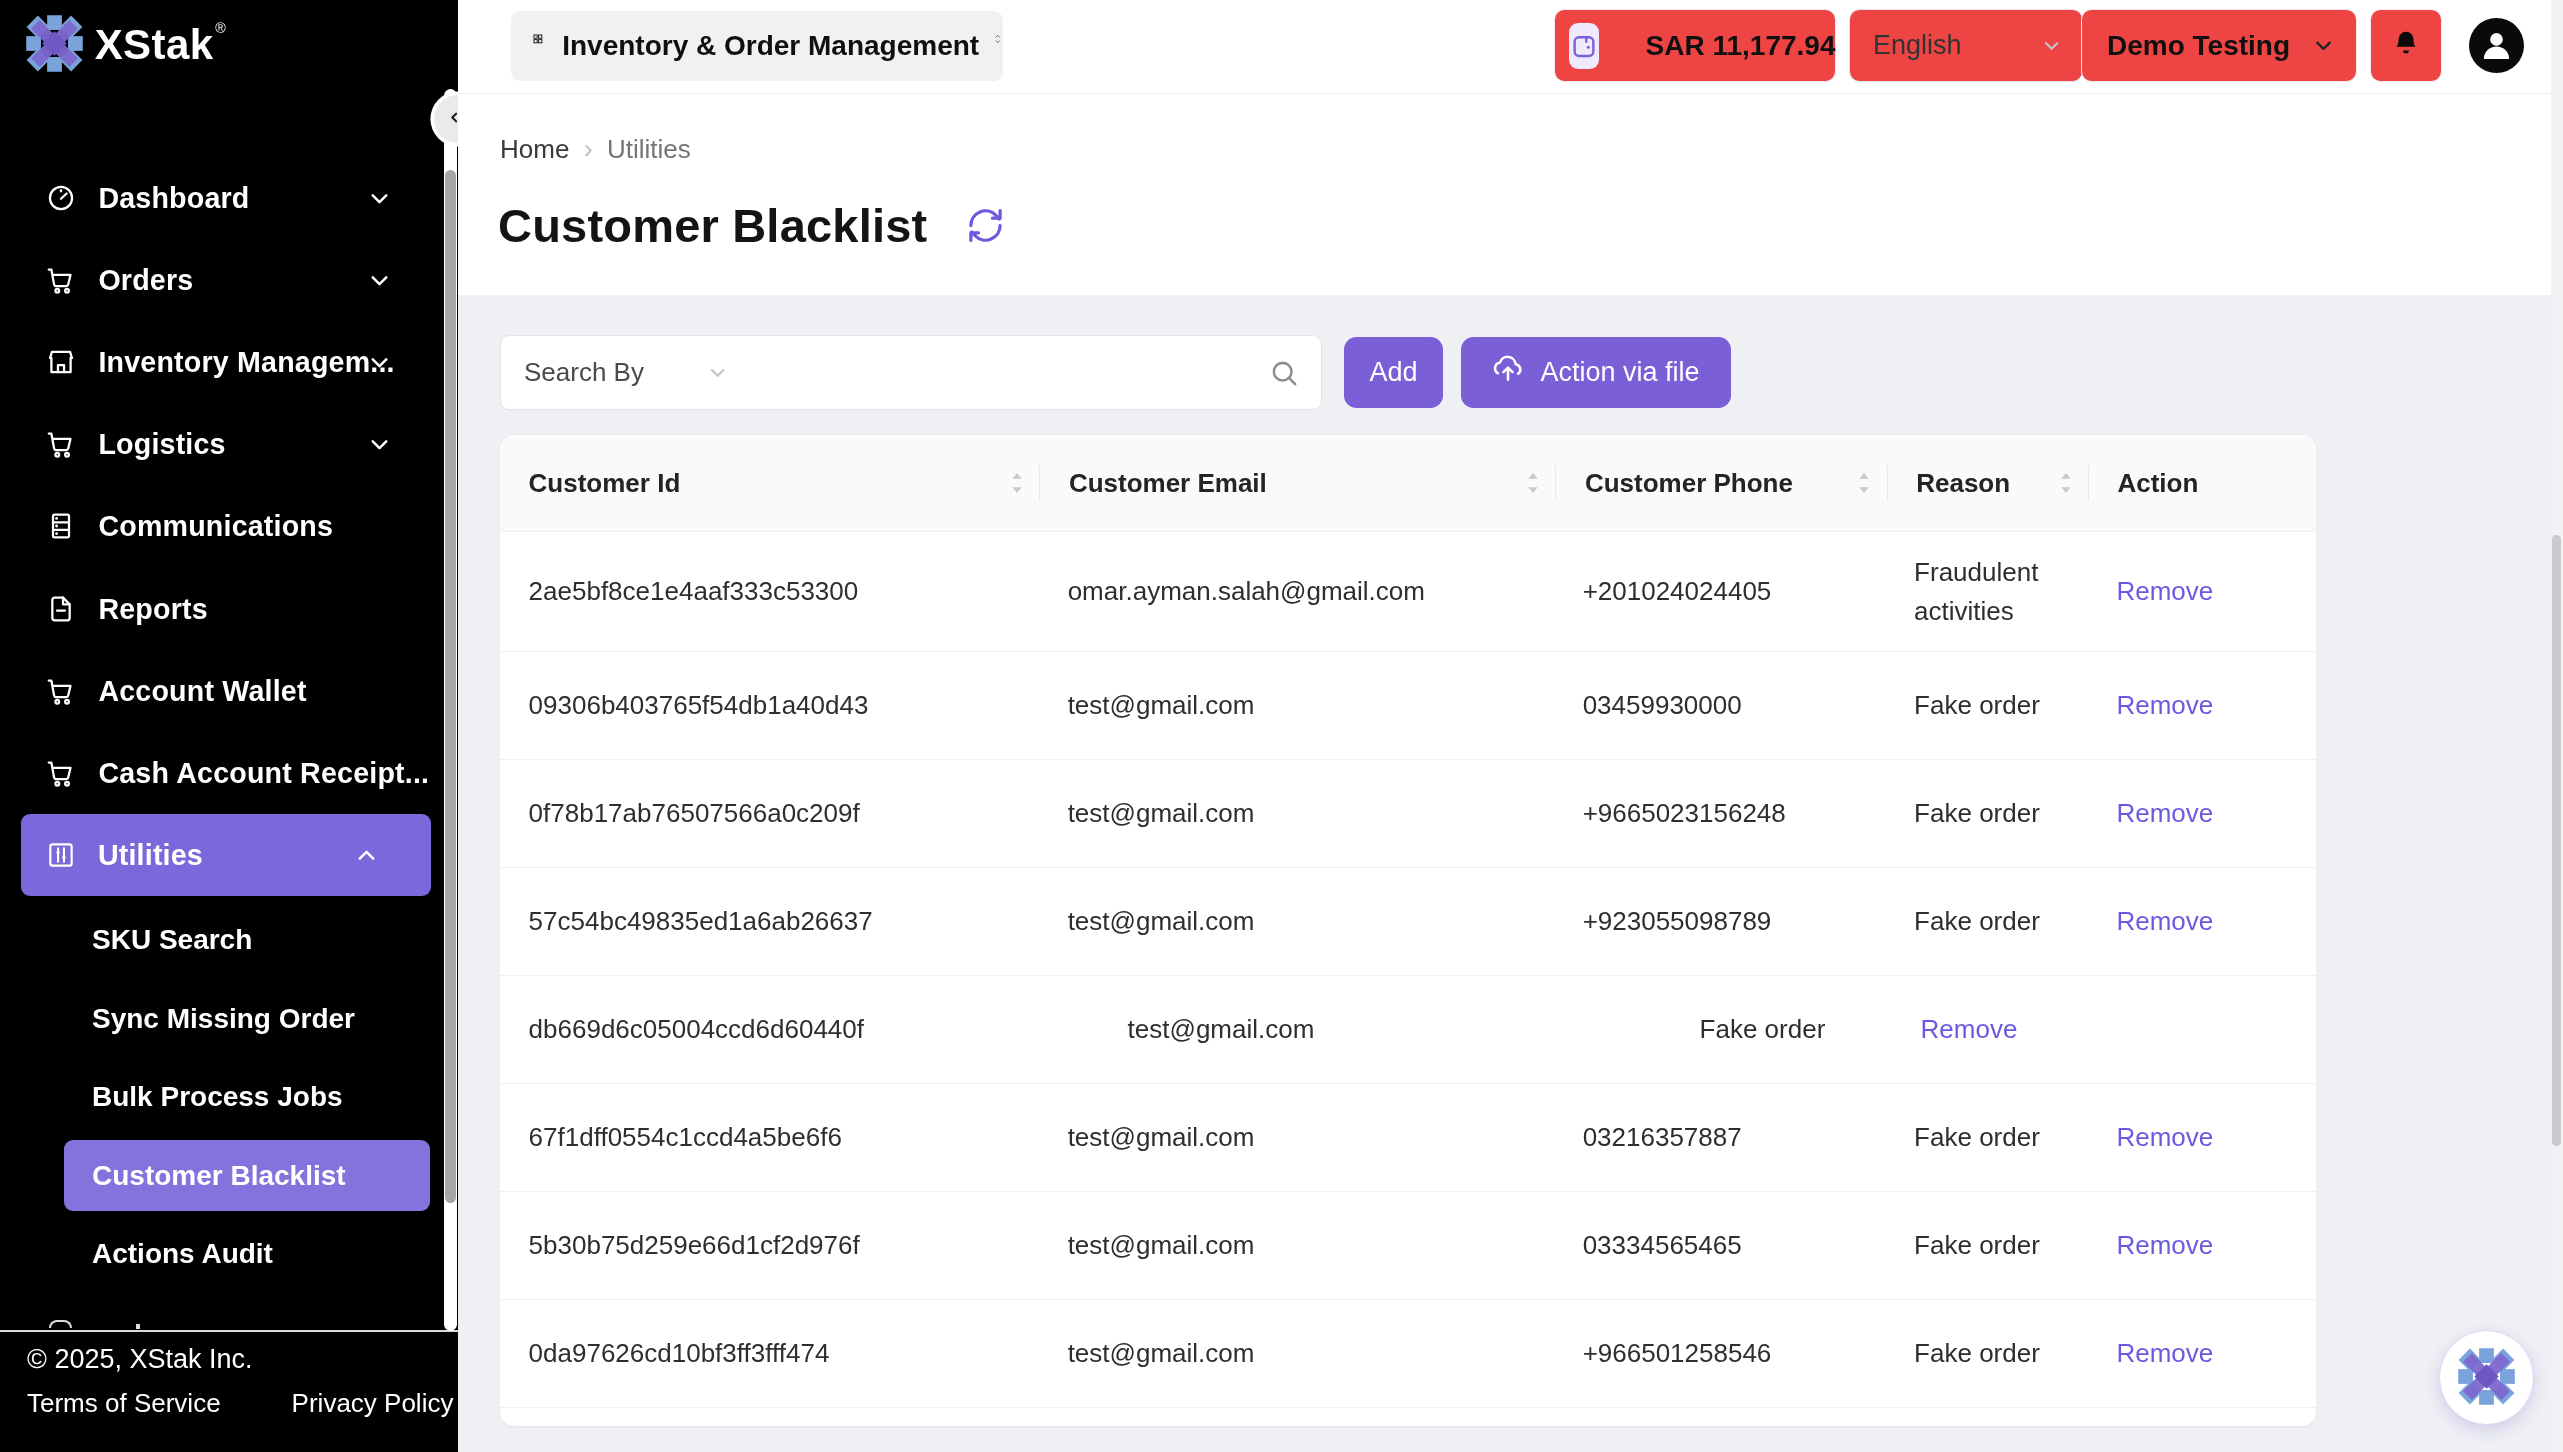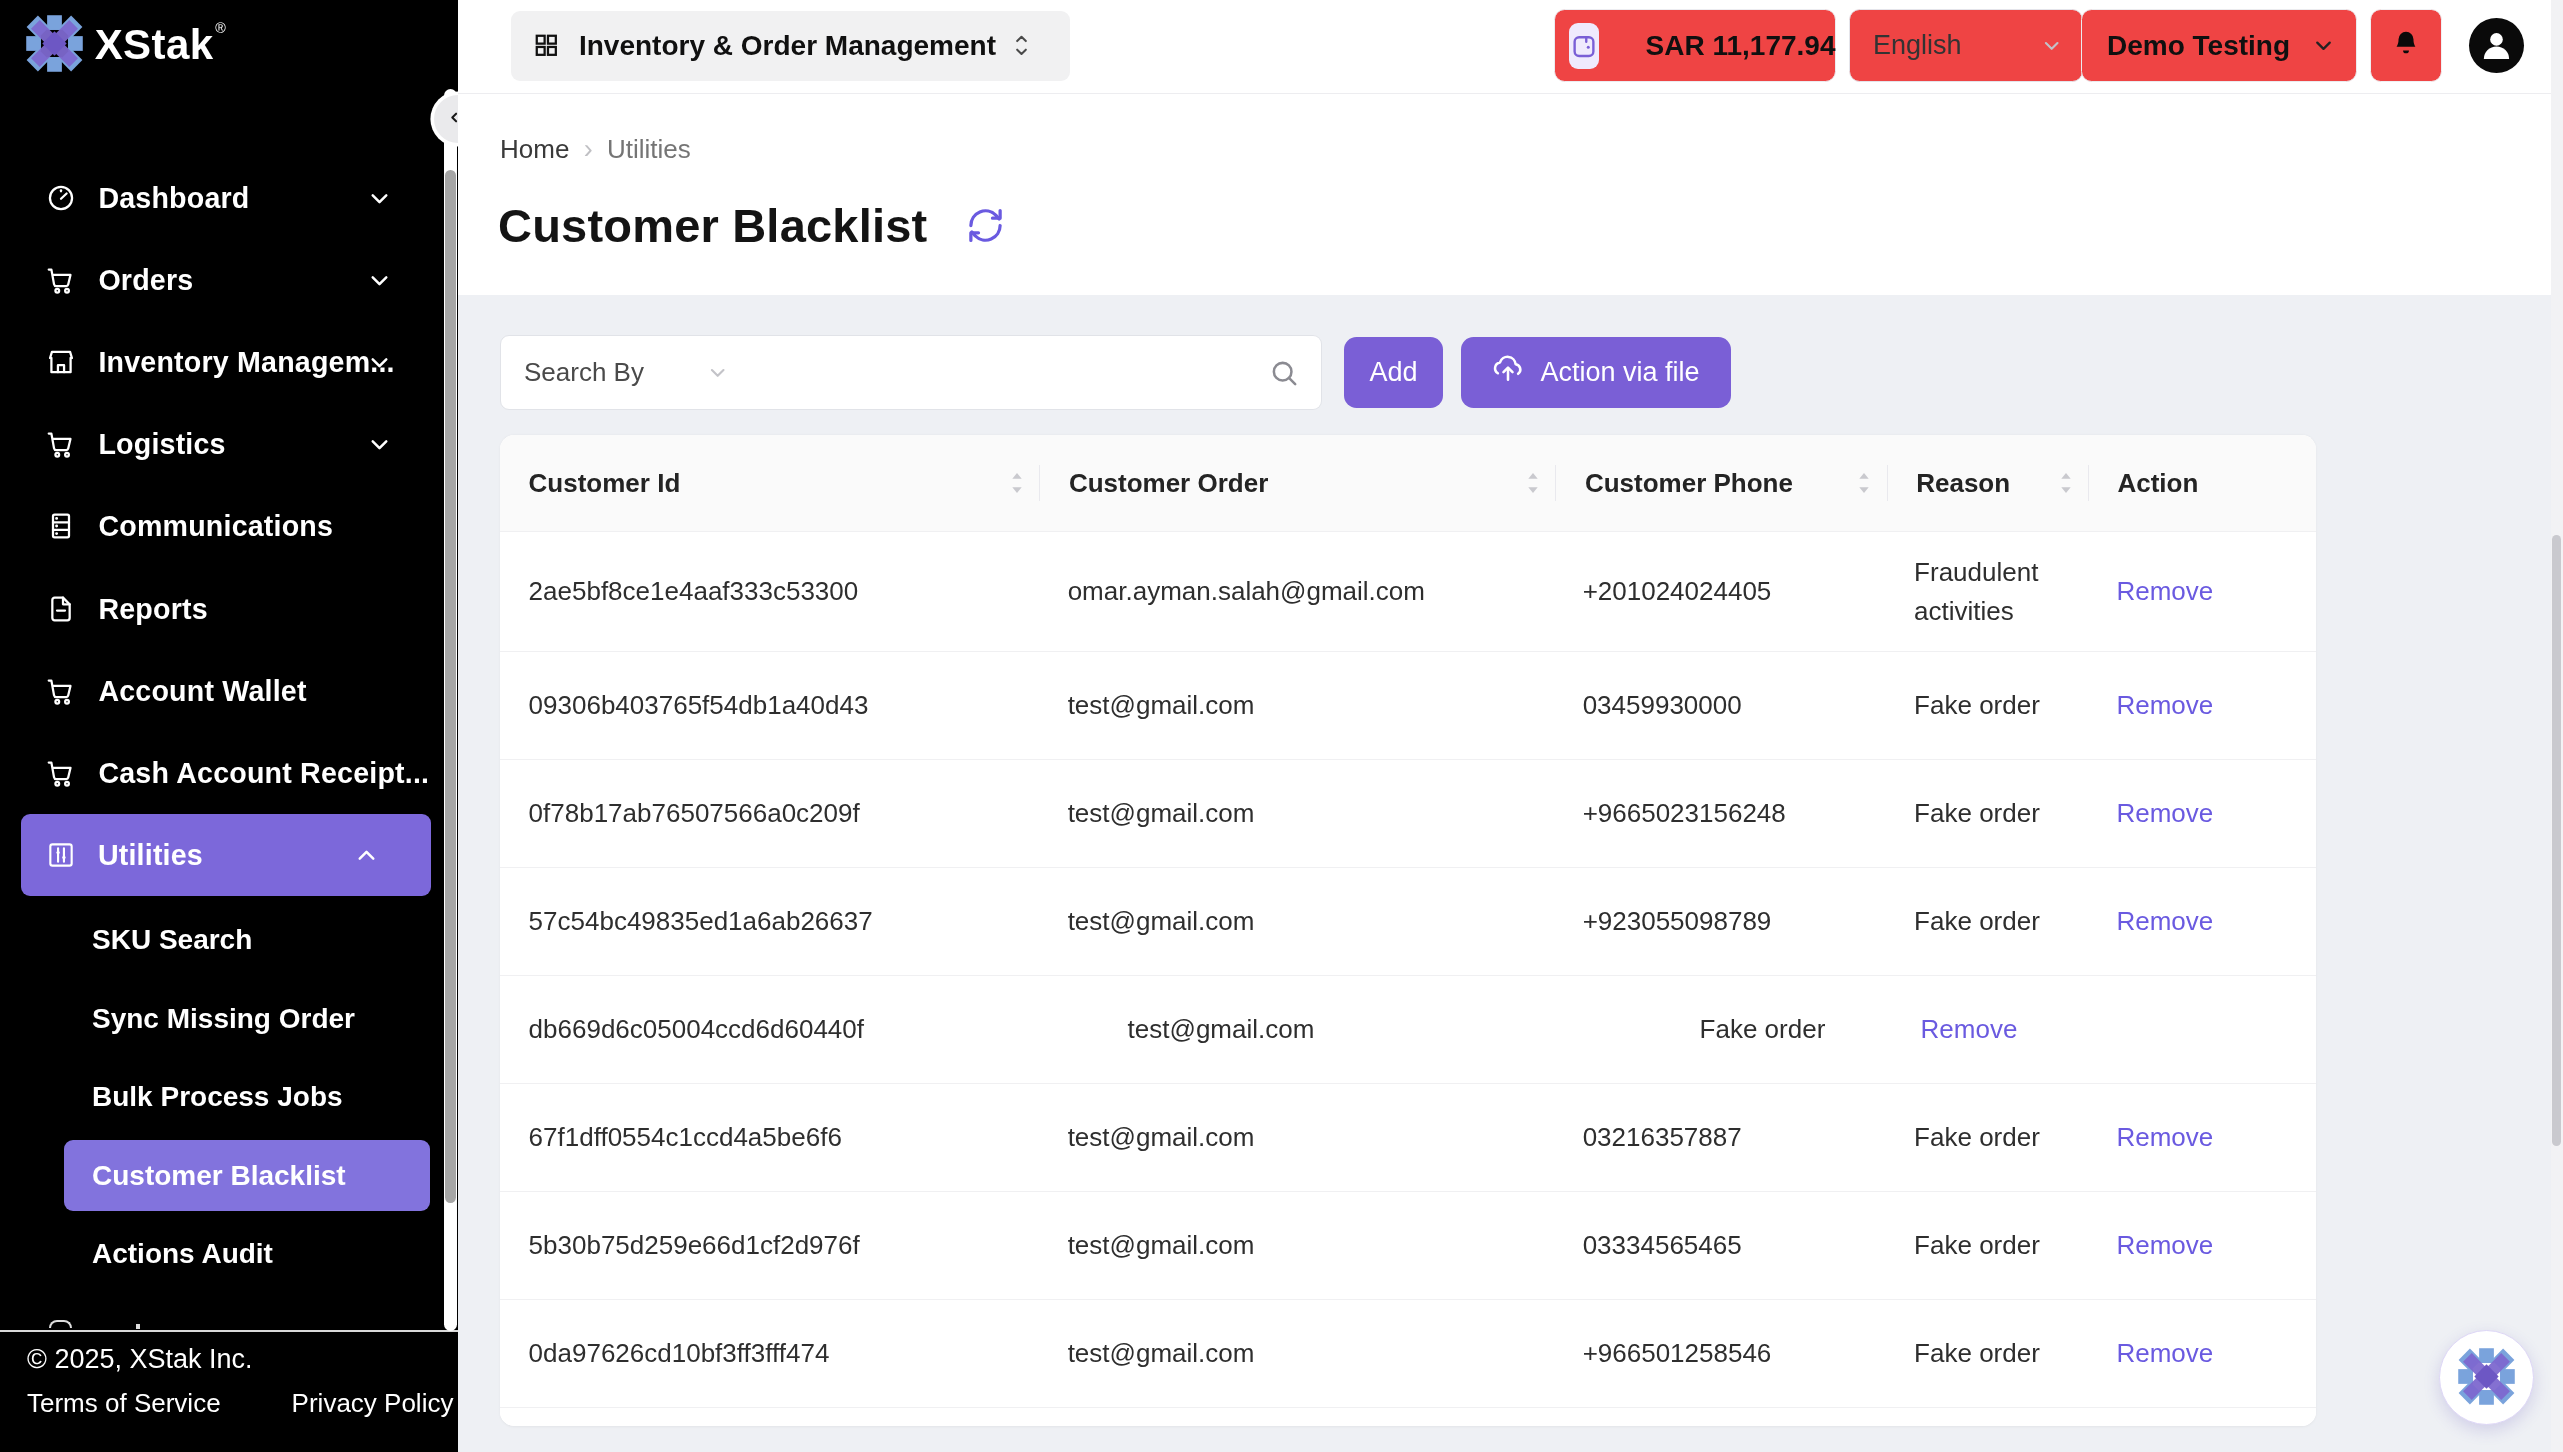--- a/index.html
+++ b/index.html
@@ -30,21 +30,21 @@
   .cut-dash{position:absolute;left:136px;top:1324px;width:3.6px;height:5.4px;background:#ddd;}
   #side-scroll-track{position:absolute;left:444px;top:89px;width:13.4px;height:1242px;background:#fff;border-radius:7.1px;}
   #side-scroll-thumb{position:absolute;left:445px;top:170px;width:10.7px;height:1033px;background:#a6a6a6;border-radius:5.4px;}
   #collapse-btn{position:absolute;left:434px;top:95px;width:48px;height:48px;border-radius:50%;
                 background:#eaeaec;display:flex;align-items:center;justify-content:center;cursor:pointer;
                 box-shadow:0 0 0 3.6px #fff;}
   #collapse-btn svg{width:23px;height:23px;}
   
   #top-white{position:absolute;left:458px;top:0;width:2105px;height:295px;background:#fff;}
   #topbar-border{position:absolute;left:458px;top:93px;width:2105px;height:0.9px;background:#ededf0;}
-  #app-switcher{position:absolute;left:511px;top:10.7px;width:559px;height:70px;background:#f1f1f2;border-radius:9px;
+  #app-switcher{position:absolute;left:511px;top:10.7px;width:492px;height:70px;background:#f1f1f2;border-radius:9px;
                 display:flex;align-items:center;cursor:pointer;}
   #app-switcher .grid-ic{width:28.6px;height:28.6px;margin-left:21.4px;}
   #app-switcher .label{margin-left:18px;font-size:28px;font-weight:700;color:#101010;white-space:nowrap;}
   #app-switcher .updown{width:23px;height:28.6px;margin-left:14.3px;}
   .top-card{position:absolute;top:9px;height:73px;background:#ef4444;border:0.9px solid #ececf0;border-radius:10.7px;
             display:flex;align-items:center;box-sizing:border-box;cursor:pointer;gap:32px;}
   #wallet-card{left:1554px;width:282px;}
   #wallet-card .tile{width:46px;height:46px;background:#efeafd;border-radius:9px;margin-left:14.3px;
                      display:flex;align-items:center;justify-content:center;}
   #wallet-card .tile svg{width:30px;height:30px;}
@@ -377,21 +377,21 @@
     <div id="table-card">
       <div class="thead" id="thead">
           <div class="th divided" style="width: 599px;">
             <span>Customer Id</span>
             <span class="sorter"><svg viewBox="0 0 20 30">
                 <path d="M10 4l5.2 6.4H4.8z" fill="#c9c9ce"></path>
                 <path d="M10 26l-5.2-6.4h10.4z" fill="#c9c9ce"></path>
               </svg></span>
           </div>
           <div class="th divided" style="width: 572px;">
-            <span>Customer Order</span>
+            <span>Customer Email</span>
             <span class="sorter"><svg viewBox="0 0 20 30">
                 <path d="M10 4l5.2 6.4H4.8z" fill="#c9c9ce"></path>
                 <path d="M10 26l-5.2-6.4h10.4z" fill="#c9c9ce"></path>
               </svg></span>
           </div>
           <div class="th divided" style="width: 366px;">
             <span>Customer Phone</span>
             <span class="sorter"><svg viewBox="0 0 20 30">
                 <path d="M10 4l5.2 6.4H4.8z" fill="#c9c9ce"></path>
                 <path d="M10 26l-5.2-6.4h10.4z" fill="#c9c9ce"></path>

